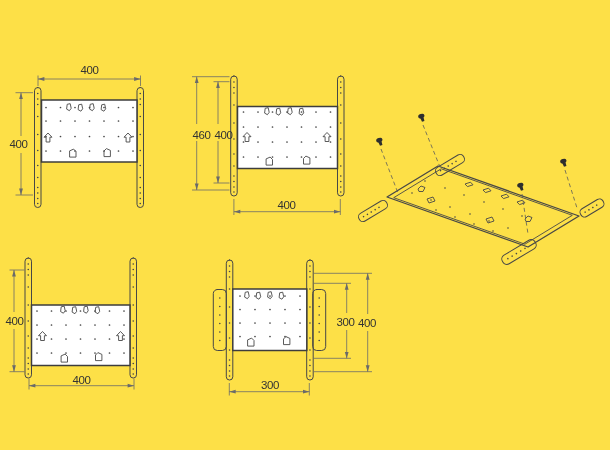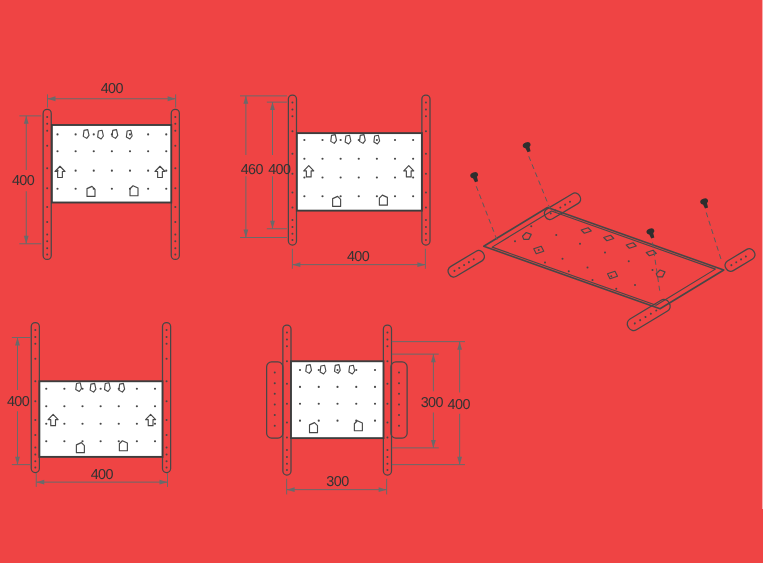--- a/index.html
+++ b/index.html
@@ -1,16 +1,16 @@
 <!DOCTYPE html>
 <html><head>
 <meta charset="utf-8">
 <style>
   html,body{margin:0;padding:0;background:#fff;}
-  .canvas{position:relative;width:610px;height:450px;background:#ef4444;overflow:hidden;
+  .canvas{position:relative;width:610px;height:450px;background:#fde047;overflow:hidden;
           font-family:"Liberation Sans", sans-serif;}
   svg{display:block;}
   .ln{stroke:#474747;fill:none;stroke-width:1;stroke-linejoin:round;stroke-linecap:round;}
   .plate{stroke:#3d3d3d;fill:#ffffff;stroke-width:1.5;}
   .thin{stroke:#474747;fill:none;stroke-width:0.9;stroke-linejoin:round;}
   .hole{fill:#474747;stroke:none;}
   .dim{stroke:#6a6a6a;fill:none;stroke-width:0.8;}
   .dimtext{fill:#333333;font-size:11.5px;letter-spacing:-0.4px;}
   .fil{fill:#2e2e2e;stroke:none;}
   .dash{stroke:#5a5a5a;fill:none;stroke-width:0.8;stroke-dasharray:4 3;}

